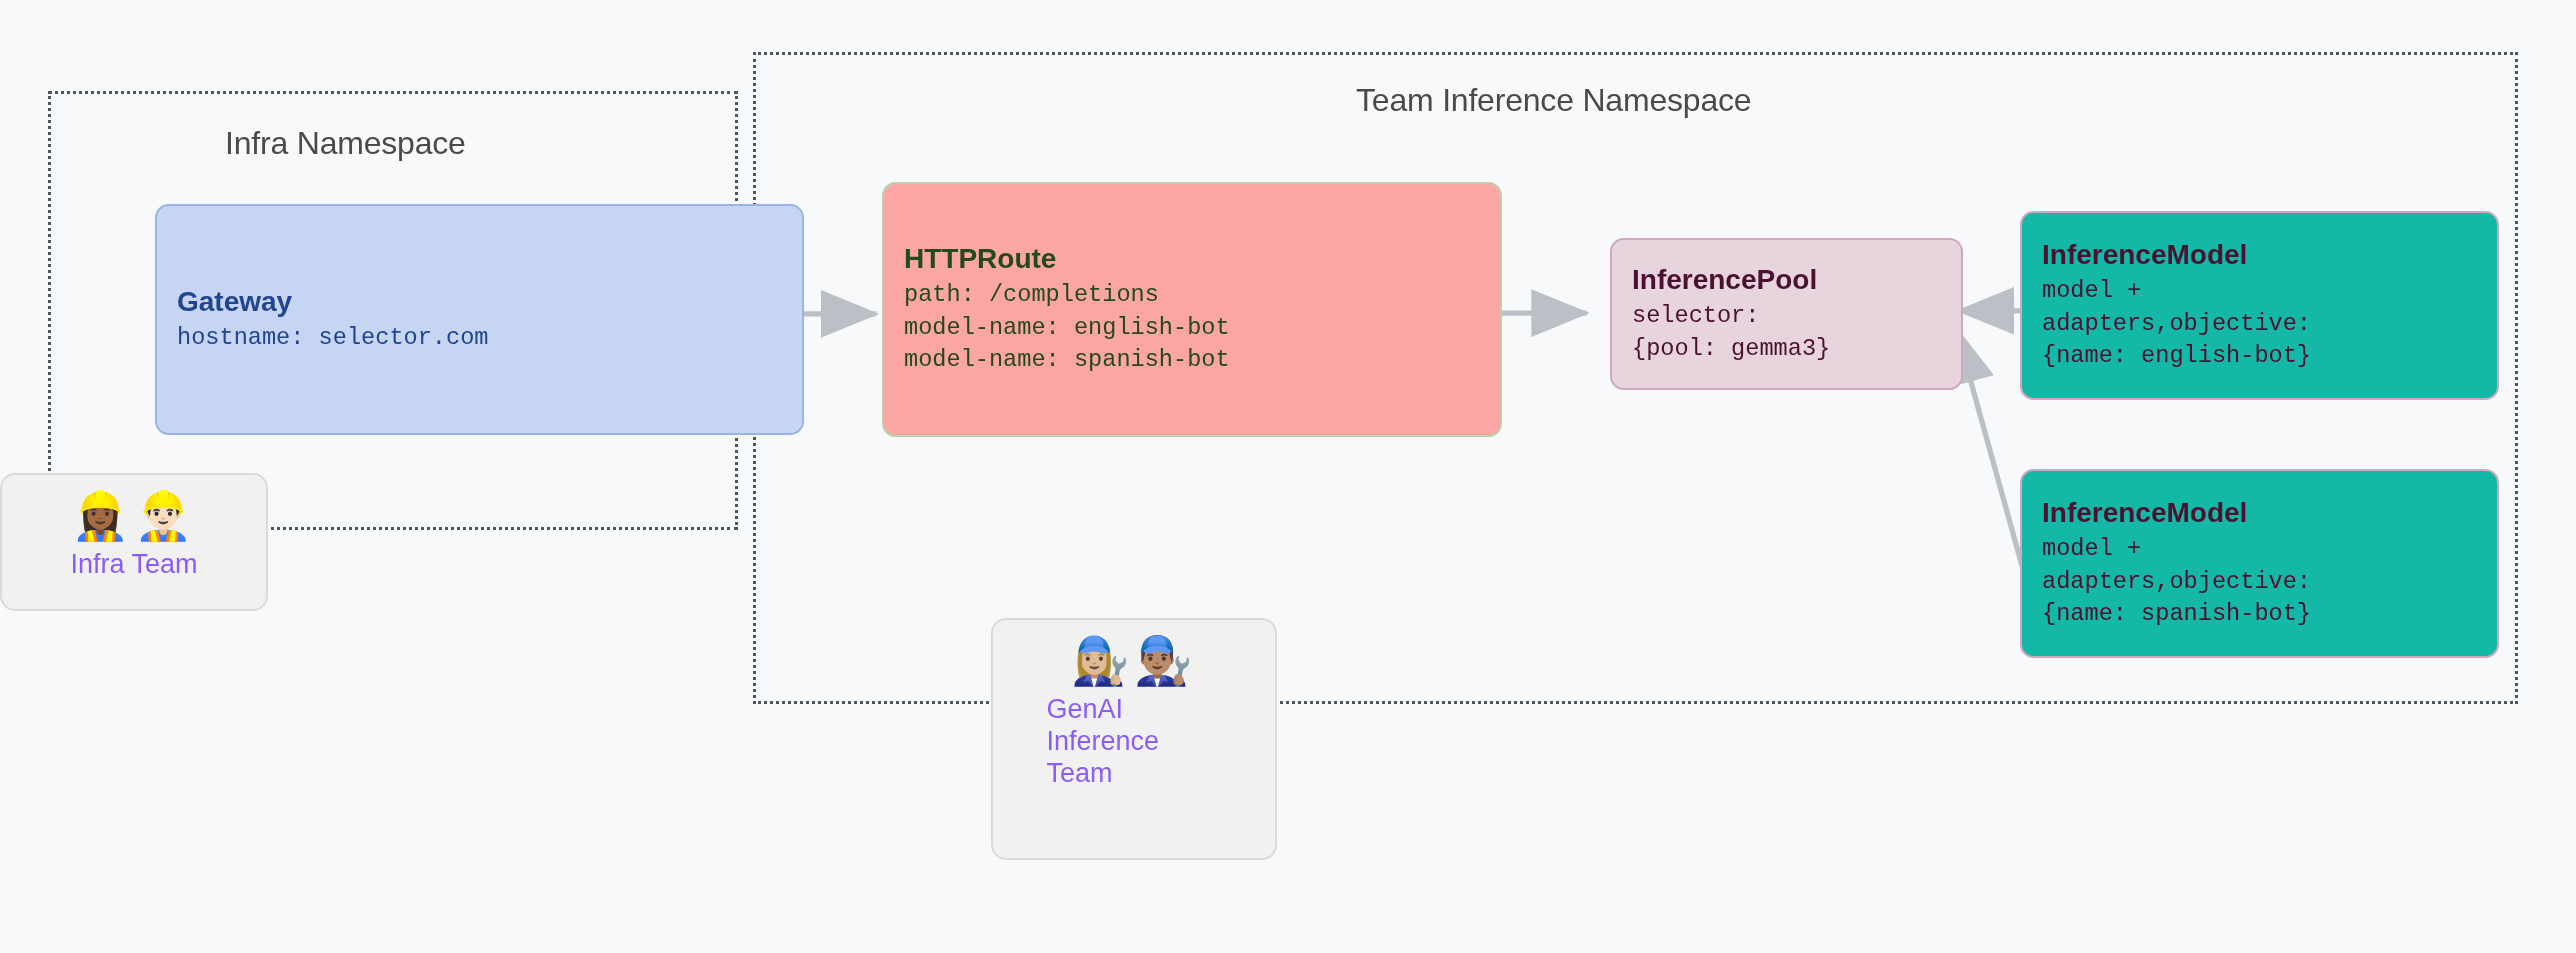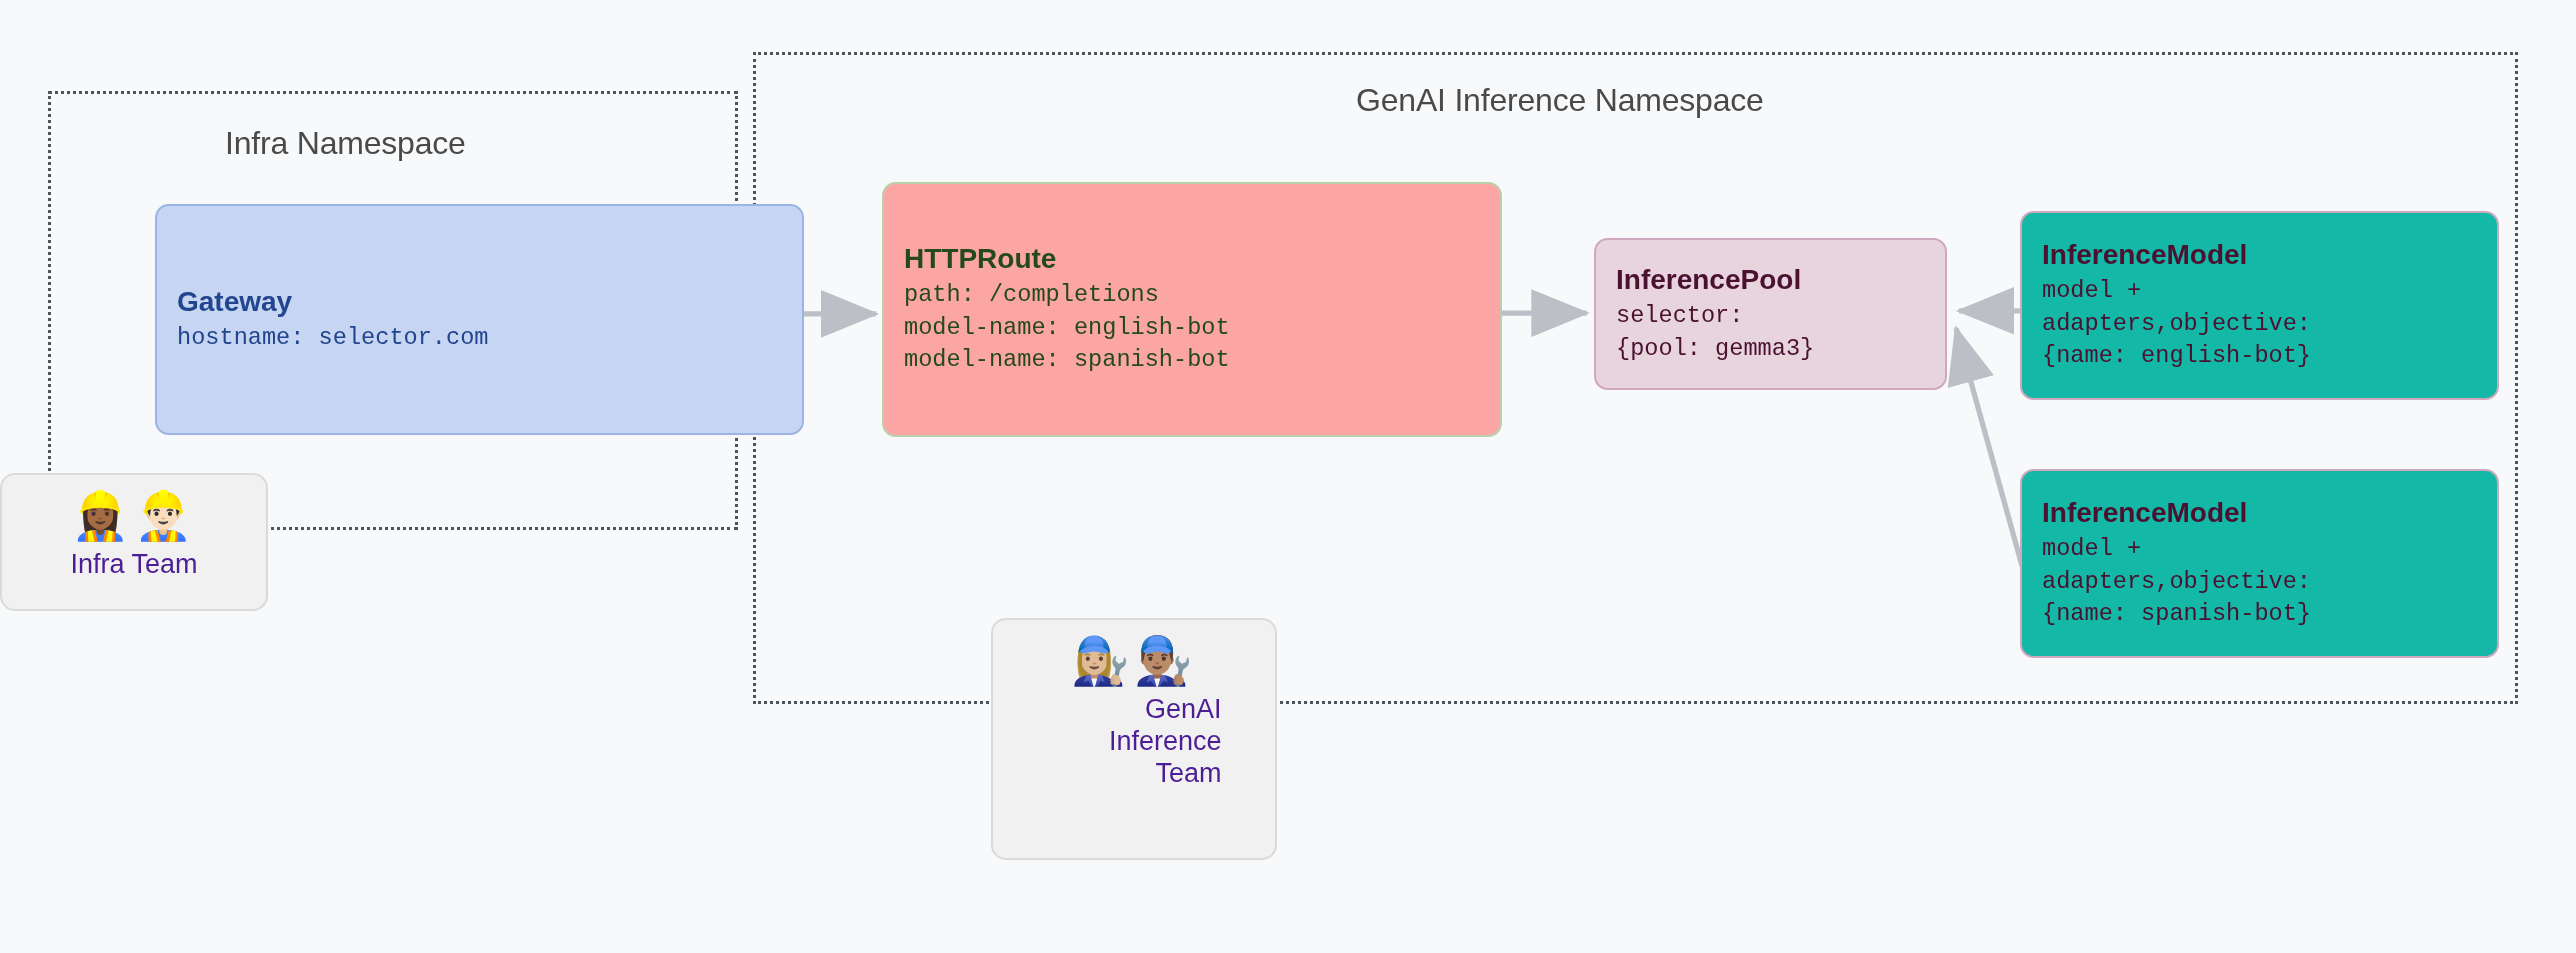--- a/index.html
+++ b/index.html
@@ -66,20 +66,21 @@
   }
   .node-httproute {
     background: #fca5a5;
     border-color: #b8d1ab;
     color: #24491a;
   }
   .node-inferencepool {
     background: #e8d4dd;
     border-color: #cfa8bd;
     color: #4b1130;
+    margin-left: 16px;
   }
   .node-inferencemodel {
     background: #14b8a6;
     border-color: #cfa8bd;
     color: #4b1130;
   }
 
   
   .team-box {
     position: absolute;
@@ -94,24 +95,24 @@
     padding-top: 16.7px;
   }
   .team-emojis {
     font-size: 47px;
     line-height: 1;
     letter-spacing: 4.6px;
     white-space: nowrap;
   }
   .team-label {
     margin-top: 10.6px;
-    color: #4c1d95;
+    color: #8b5cf6;
     font-size: 27px;
     line-height: 1.18;
-    text-align: right;
+    text-align: left;
   }
 
   
   .connectors {
     position: absolute;
     left: 0;
     top: 0;
     width: 2576px;
     height: 953px;
     pointer-events: none;
@@ -119,21 +120,21 @@
 </style>
 </head>
 <body>
 
 <div id="canvas">
 
   <div class="namespace" style="left:48px; top:91px; width:690px; height:439px;"></div>
   <div class="ns-title" style="left:225px; top:125px;text-align:right;">Infra Namespace</div>
 
   <div class="namespace" style="left:753px; top:52px; width:1765px; height:652px;"></div>
-  <div class="ns-title" style="left:1356px; top:82px;">GenAI Inference Namespace</div>
+  <div class="ns-title" style="left:1356px; top:82px;">Team Inference Namespace</div>
 
   <svg class="connectors" viewBox="0 0 3388 1254" xmlns="http://www.w3.org/2000/svg">
     <defs>
       <marker id="arrowR" markerWidth="11" markerHeight="9" refX="10.4" refY="4.5" orient="auto" markerUnits="strokeWidth">
         <path d="M0,0 L11,4.5 L0,9 z" fill="#bcc0c6"></path>
       </marker>
       <marker id="arrowL" markerWidth="11" markerHeight="9" refX="10.4" refY="4.5" orient="auto" markerUnits="strokeWidth">
         <path d="M0,0 L11,4.5 L0,9 z" fill="#bcc0c6"></path>
       </marker>
     </defs>

